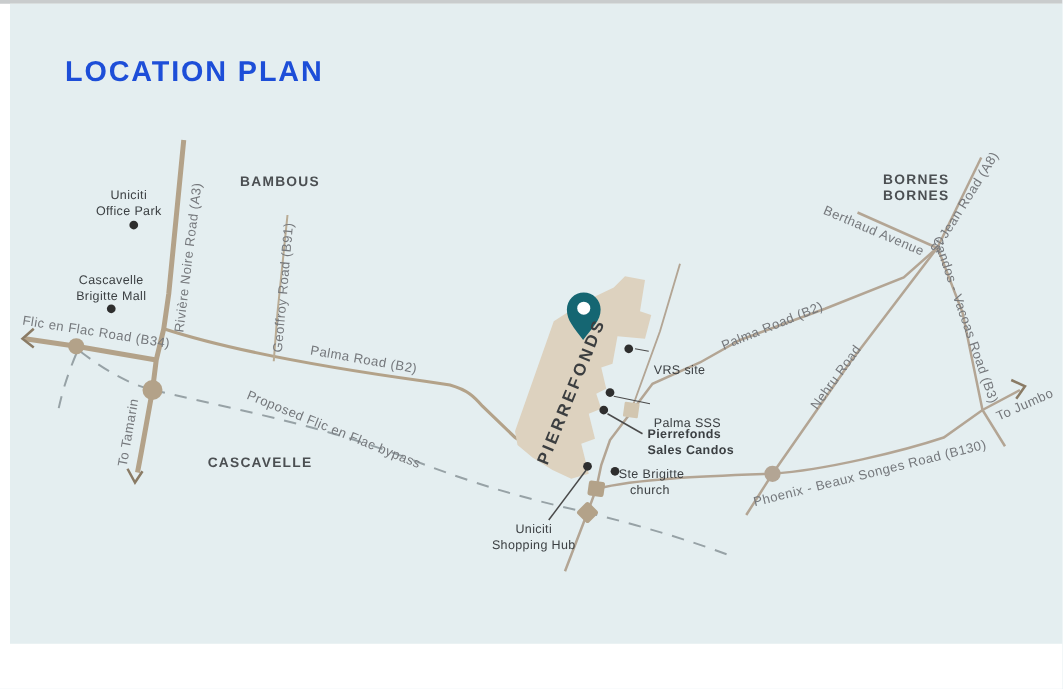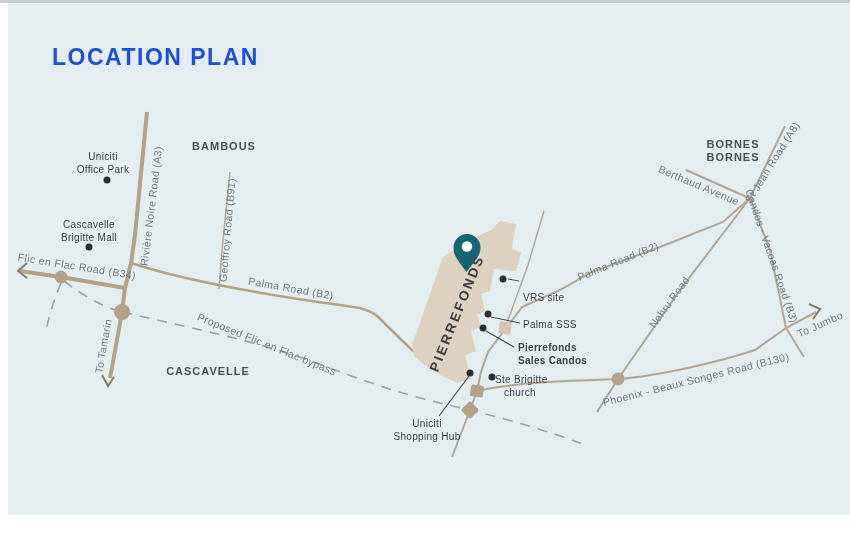--- a/index.html
+++ b/index.html
@@ -119,21 +119,21 @@
 
 <div class="lbl poi-label poi-center" style="left:103px;top:163px;">
   <div>Uniciti</div>
   <div>Office Park</div>
 </div>
 <div class="lbl poi-label poi-center" style="left:89px;top:231px;">
   <div>Cascavelle</div>
   <div>Brigitte Mall</div>
 </div>
 <div class="lbl poi-label poi-left" style="left:523px;top:281px;margin-top:16px;">VRS site</div>
-<div class="lbl poi-label poi-left" style="left:523px;top:324px;">Palma SSS</div>
+<div class="lbl poi-label poi-left" style="left:523px;top:339px;">Palma SSS</div>
 <div class="lbl poi-label bold" style="left:518px;top:341px;">
   <div>Pierrefonds</div>
   <div>Sales Candos</div>
 </div>
 <div class="lbl poi-label" style="left:495px;top:357px;margin-top:16px;">
   <div>Ste Brigitte</div>
   <div style="padding-left:9px;">church</div>
 </div>
 <div class="lbl poi-label poi-center" style="left:427px;top:430px;">
   <div>Uniciti</div>

